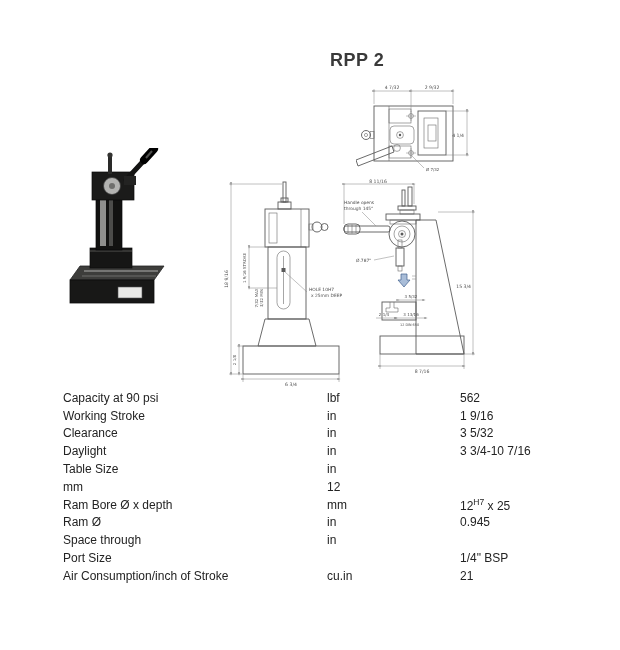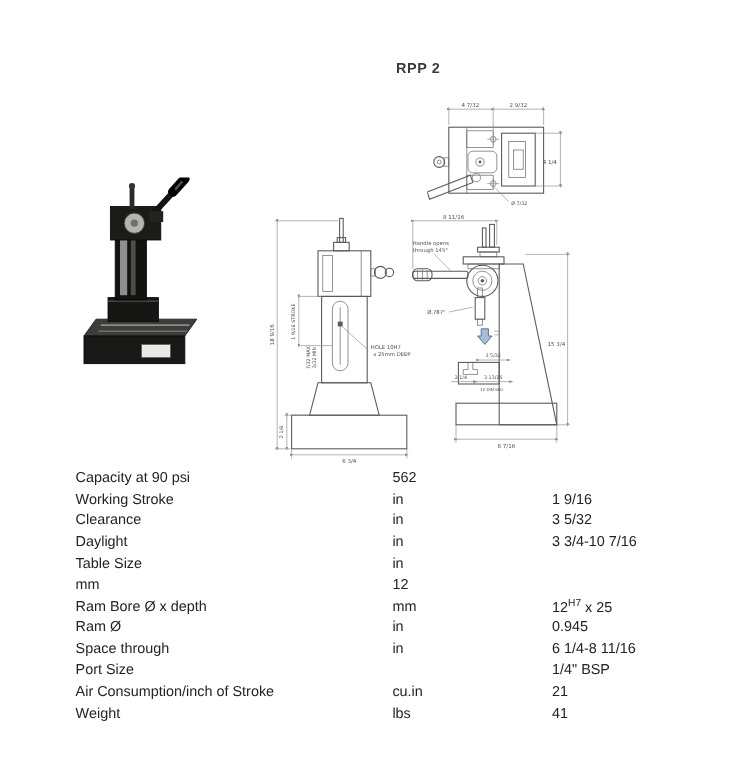--- a/index.html
+++ b/index.html
@@ -1,18 +1,18 @@
 <!DOCTYPE html>
 <html><head>
 <meta charset="utf-8">
 <style>
   html,body{margin:0;padding:0;background:#fff;}
   #page{position:relative;width:620px;height:650px;background:#ffffff;overflow:hidden;
         font-family:"Liberation Sans", sans-serif;color:#2b2b2b;}
-  .title{position:absolute;left:330px;top:50px;font-size:12px;font-weight:bold;
+  .title{position:absolute;left:330px;top:50px;font-size:18px;font-weight:bold;
          letter-spacing:.5px;color:#3a3a3a;}
   .abs{position:absolute;}
   
   .spec{position:absolute;left:63px;top:389px;width:520px;}
   .spec-row{display:grid;grid-template-columns:264px 133px 123px;height:17.8px;
             align-items:center;font-size:12px;color:#232323;}
   .spec-row span{white-space:nowrap;}
   sup{font-size:8.5px;}
   
   svg text{font-family:"DejaVu Sans", sans-serif;fill:#4c4c4c;}
@@ -223,20 +223,21 @@
       <line class="dim" x1="40" y1="178" x2="40" y2="193"></line>
       <line class="dim" x1="124" y1="178" x2="124" y2="193"></line>
       <line class="dim" x1="40" y1="190" x2="124" y2="190" marker-start="url(#arrS)" marker-end="url(#arrS)"></line>
       <text class="dimtxt" x="82" y="197" text-anchor="middle">8 7/16</text>
     </g>
   </svg>
 
   <div class="spec">
     <div class="spec-row">
       <span>Capacity at 90 psi</span>
+      <span>lbf</span>
       <span>562</span>
     </div>
     <div class="spec-row">
       <span>Working Stroke</span>
       <span>in</span>
       <span>1 9/16</span>
     </div>
     <div class="spec-row">
       <span>Clearance</span>
       <span>in</span>
@@ -261,32 +262,26 @@
       <span><span>12</span><sup>H7</sup><span> x 25</span></span>
     </div>
     <div class="spec-row">
       <span>Ram Ø</span>
       <span>in</span>
       <span>0.945</span>
     </div>
     <div class="spec-row">
       <span>Space through</span>
       <span>in</span>
-      <span>6 1/4-8 11/16</span>
     </div>
     <div class="spec-row">
       <span>Port Size</span>
       <span></span>
       <span>1/4" BSP</span>
     </div>
     <div class="spec-row">
       <span>Air Consumption/inch of Stroke</span>
       <span>cu.in</span>
       <span>21</span>
     </div>
-    <div class="spec-row">
-      <span>Weight</span>
-      <span>lbs</span>
-      <span>41</span>
-    </div>
   </div>
 
 </div>
 
 </body></html>

